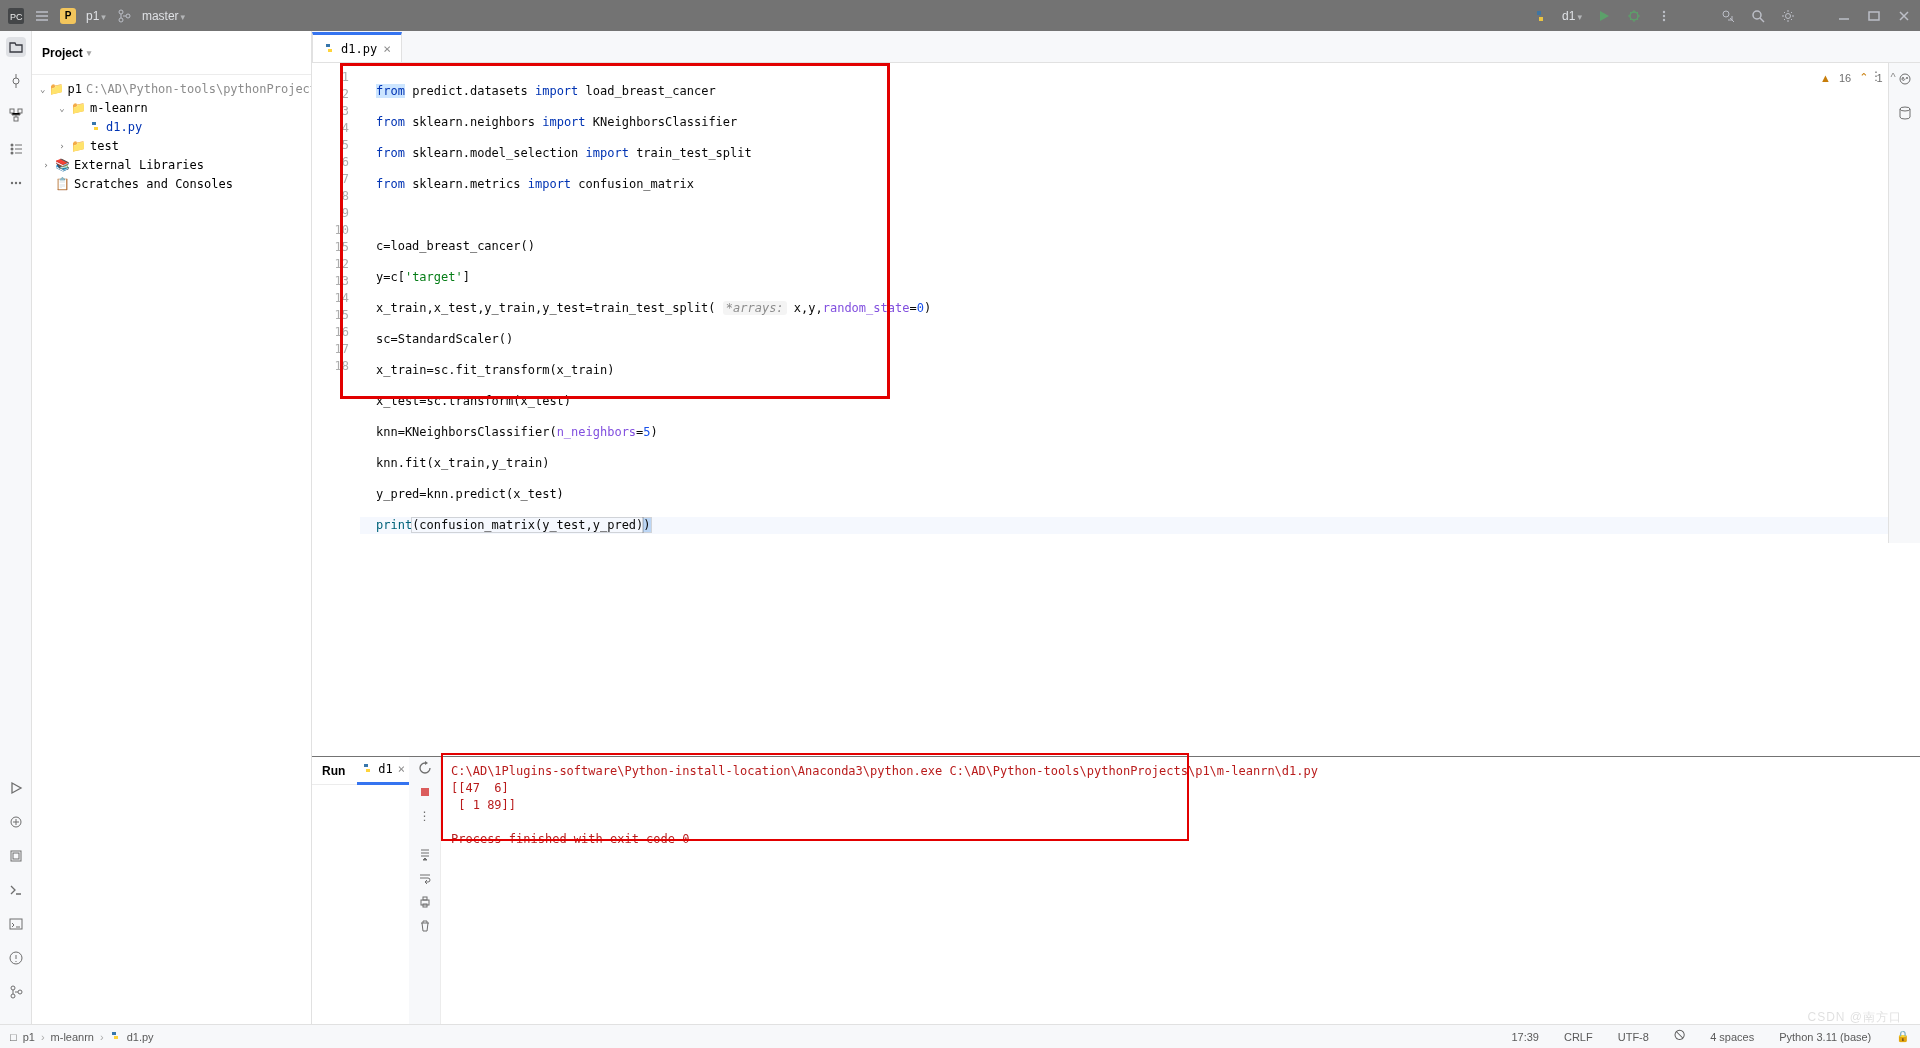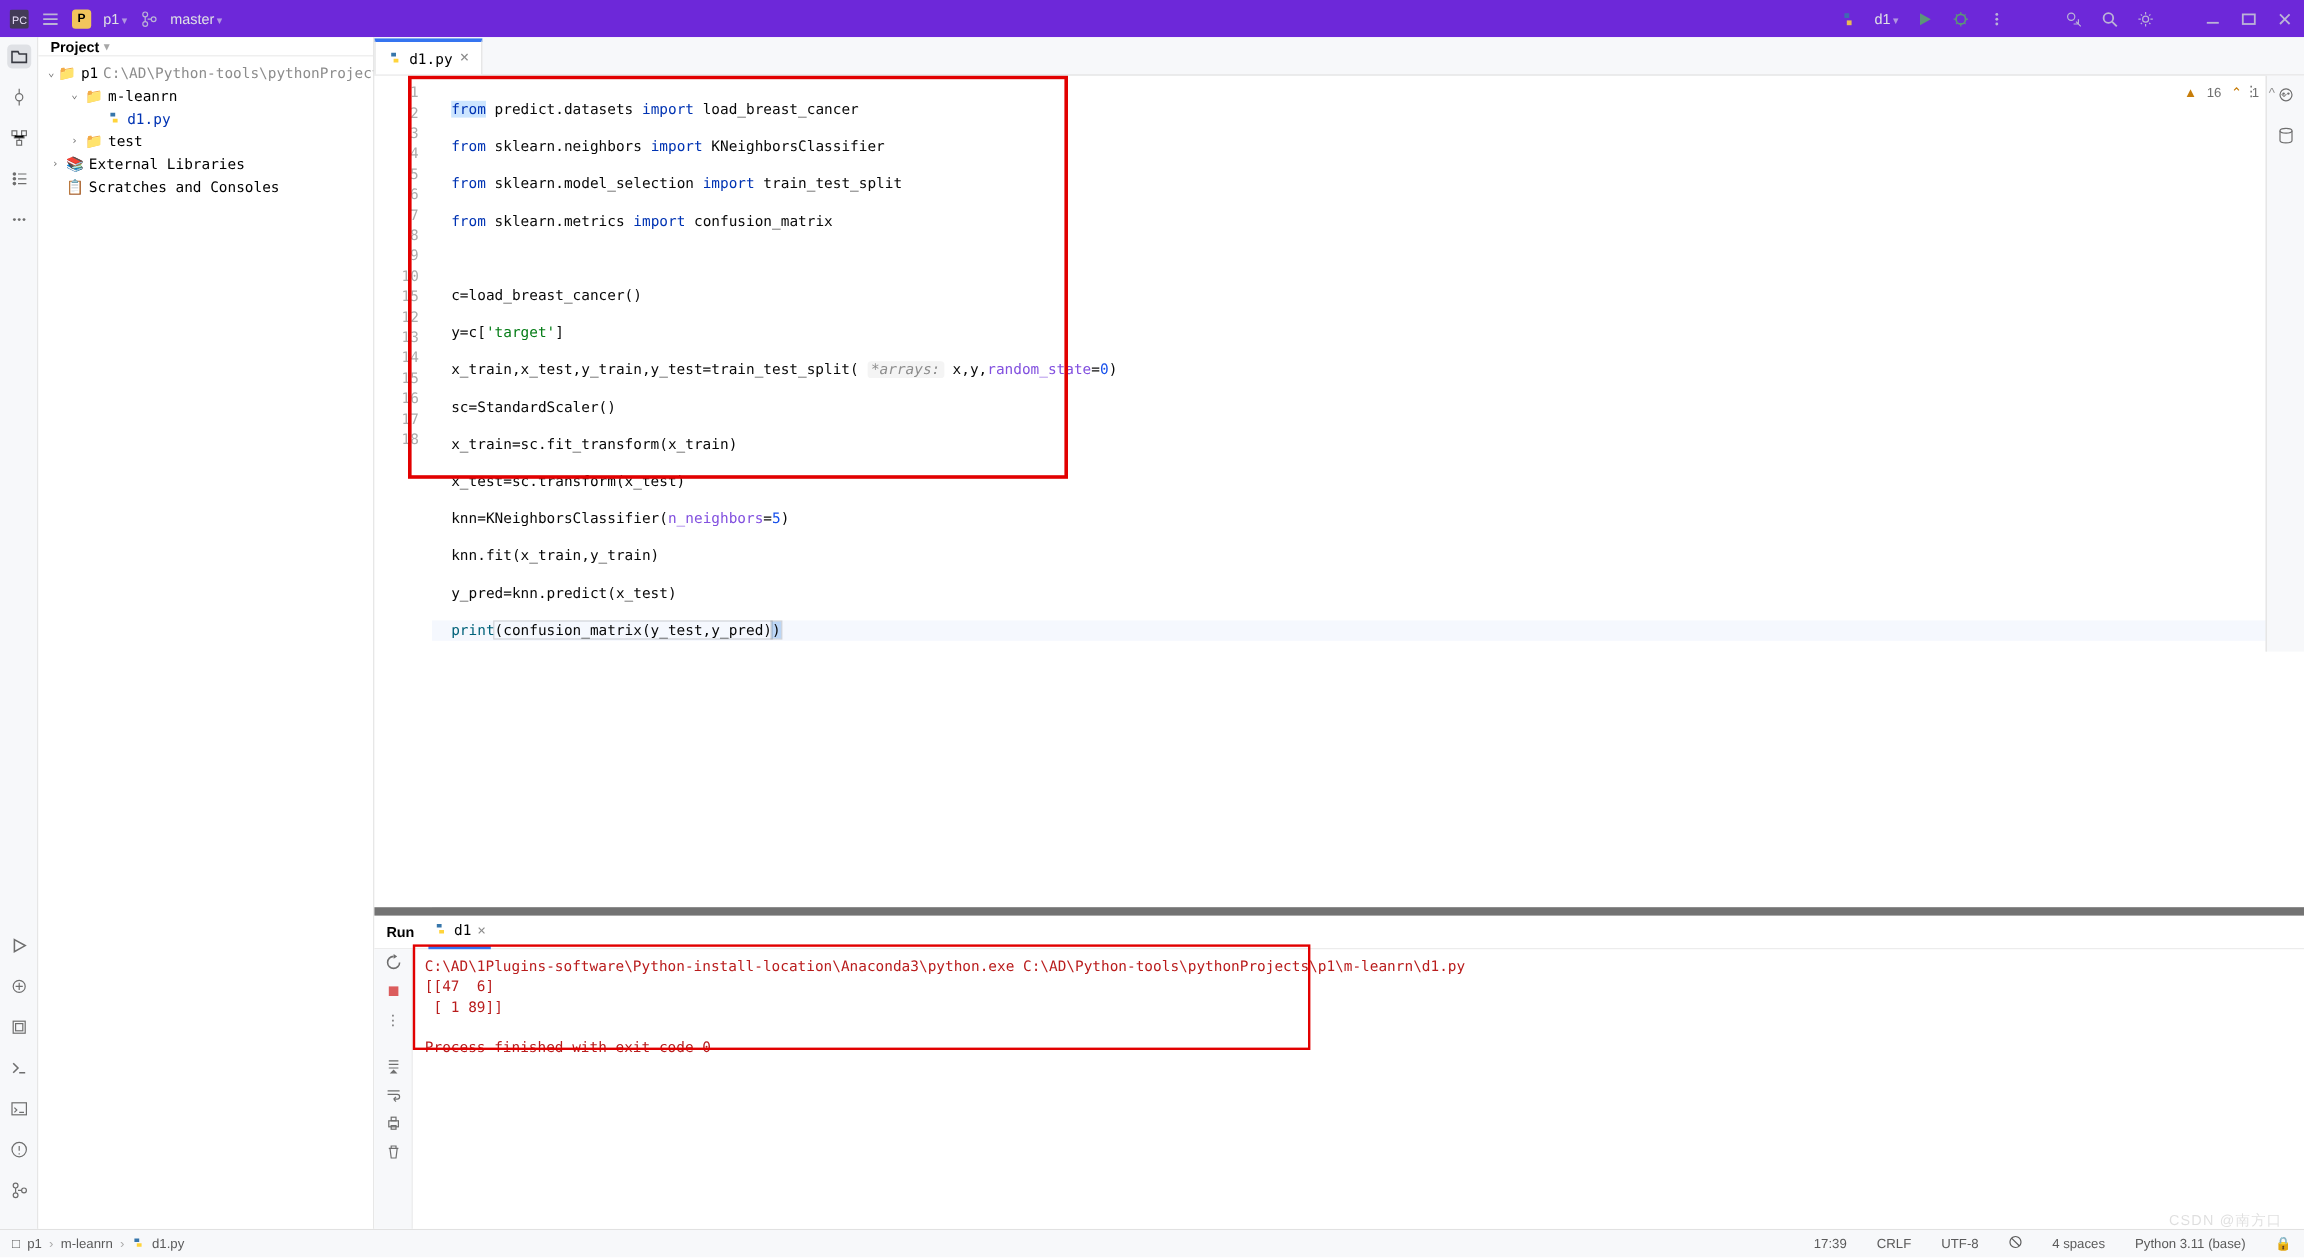--- a/index.html
+++ b/index.html
@@ -1,35 +1,35 @@
 <!DOCTYPE html>
 <html><head>
 <meta charset="utf-8">
 <style>
 * { margin: 0; padding: 0; box-sizing: border-box; }
 body { font-family: -apple-system, BlinkMacSystemFont, "Segoe UI", sans-serif; font-size: 12px; background: #fff; color: #000; overflow: hidden; width: 1920px; height: 1048px; }
 
 
-.titlebar { height: 31px; background: #6d28d9; display: flex; align-items: center; padding: 0 8px; color: #dfe1e5; }
+.titlebar { height: 31px; background: #737373; display: flex; align-items: center; padding: 0 8px; color: #dfe1e5; }
 .titlebar .left { display: flex; align-items: center; gap: 10px; }
 .titlebar .right { margin-left: auto; display: flex; align-items: center; gap: 14px; }
 .proj-badge { background: #f2c55c; color: #000; width: 16px; height: 16px; border-radius: 3px; display: flex; align-items: center; justify-content: center; font-size: 10px; font-weight: bold; }
 .tb-text { font-size: 12px; color: #dfe1e5; }
 .tb-icon { width: 16px; height: 16px; display: flex; align-items: center; justify-content: center; opacity: 0.85; cursor: pointer; }
 .chev { font-size: 9px; opacity: 0.6; margin-left: 2px; }
 
 
 .shell { display: flex; height: calc(100% - 31px - 24px); }
 .toolstrip-left { width: 32px; background: #f7f8fa; border-right: 1px solid #e1e1e1; display: flex; flex-direction: column; align-items: center; padding-top: 6px; gap: 14px; }
 .toolstrip-left .ico, .toolstrip-right .ico { width: 20px; height: 20px; display: flex; align-items: center; justify-content: center; color: #6e6e6e; cursor: pointer; }
 .toolstrip-left .ico.sel { background: #dfe1e5; border-radius: 4px; }
 .toolstrip-right { width: 32px; background: #f7f8fa; border-left: 1px solid #e1e1e1; display: flex; flex-direction: column; align-items: center; padding-top: 6px; gap: 14px; position: absolute; right: 0; top: 63px; height: 480px; }
 
 .project-panel { width: 280px; background: #fff; border-right: 1px solid #e1e1e1; display: flex; flex-direction: column; }
-.panel-hdr { height: 16px; display: flex; align-items: center; padding: 0 10px; font-weight: 600; color: #000; border-bottom: 1px solid #ececec; }
+.panel-hdr { height: 44px; display: flex; align-items: center; padding: 0 10px; font-weight: 600; color: #000; border-bottom: 1px solid #ececec; }
 .tree { padding: 4px 0; font-family: Consolas, monospace; font-size: 12px; }
 .tree-row { display: flex; align-items: center; height: 19px; padding-left: 8px; cursor: pointer; white-space: nowrap; overflow: hidden; }
 .tw { width: 12px; text-align: center; color: #6e6e6e; font-size: 9px; }
 .folder-ico, .file-ico { width: 14px; height: 14px; margin: 0 4px; display: inline-flex; align-items: center; justify-content: center; }
 .path-dim { color: #8c8c8c; margin-left: 4px; }
 
 .editor-area { flex: 1; display: flex; flex-direction: column; position: relative; }
 .tabs { height: 32px; display: flex; align-items: flex-end; border-bottom: 1px solid #e1e1e1; background: #f7f8fa; padding-right: 40px; }
 .tab { height: 30px; display: flex; align-items: center; gap: 6px; padding: 0 10px; background: #fff; border: 1px solid #e1e1e1; border-bottom: none; border-top: 3px solid #3574f0; font-family: Consolas, monospace; font-size: 12px; }
 .tab .close { color: #8c8c8c; cursor: pointer; font-size: 13px; }
@@ -51,21 +51,21 @@
 .hint { color:#8c8c8c; background:#f4f4f4; padding:0 3px; border-radius:3px; font-style: italic; }
 .caret-b { outline: 1px solid rgba(0,0,0,0.15); }
 
 .insp { position: absolute; right: 12px; top: 8px; display: flex; align-items: center; gap: 8px; font-size: 11px; color: #6e6e6e; z-index: 6;}
 .warn { color: #c77d0a; }
 
 .minimap { position: absolute; right: 0; top: 40px; width: 14px; display: flex; flex-direction: column; gap: 2px; padding-top: 100px;}
 .minimap span { background:#d9d9d9; height:2px; width:10px; margin-left:2px; }
 
 
-.run-panel { border-top: 7px solid #737373; background: #fff; height: 268px; display: flex; flex-direction: column; }
+.run-panel { border-top: 1px solid #737373; background: #fff; height: 268px; display: flex; flex-direction: row; }
 .run-hdr { height: 28px; display: flex; align-items: center; padding-left: 10px; gap: 12px; border-bottom: 1px solid #ececec; }
 .run-hdr .lbl { font-weight: 600; }
 .run-tab { display: flex; align-items: center; gap: 5px; height: 28px; border-bottom: 3px solid #3574f0; padding: 0 4px; font-family: Consolas, monospace; font-size: 12px; }
 .run-body { display: flex; flex: 1; }
 .run-tools { width: 32px; display: flex; flex-direction: column; align-items: center; padding-top: 4px; gap: 10px; background:#f7f8fa; border-right:1px solid #ececec; }
 .run-output { flex: 1; padding: 6px 10px; font-family: Consolas, monospace; font-size: 12px; position: relative; }
 .red-box2 { position: absolute; border: 2px solid #e20000; top: -4px; left: 0; width: 748px; height: 88px; pointer-events: none; }
 .run-output .o { height: 17px; line-height: 17px; white-space: pre; color: #b91c1c; }
 
 

